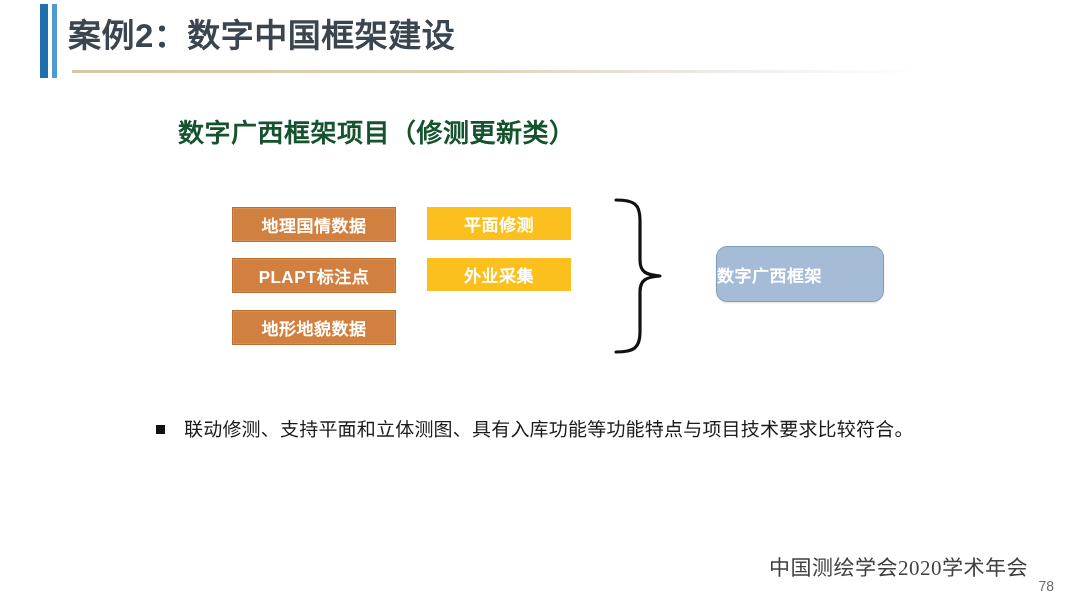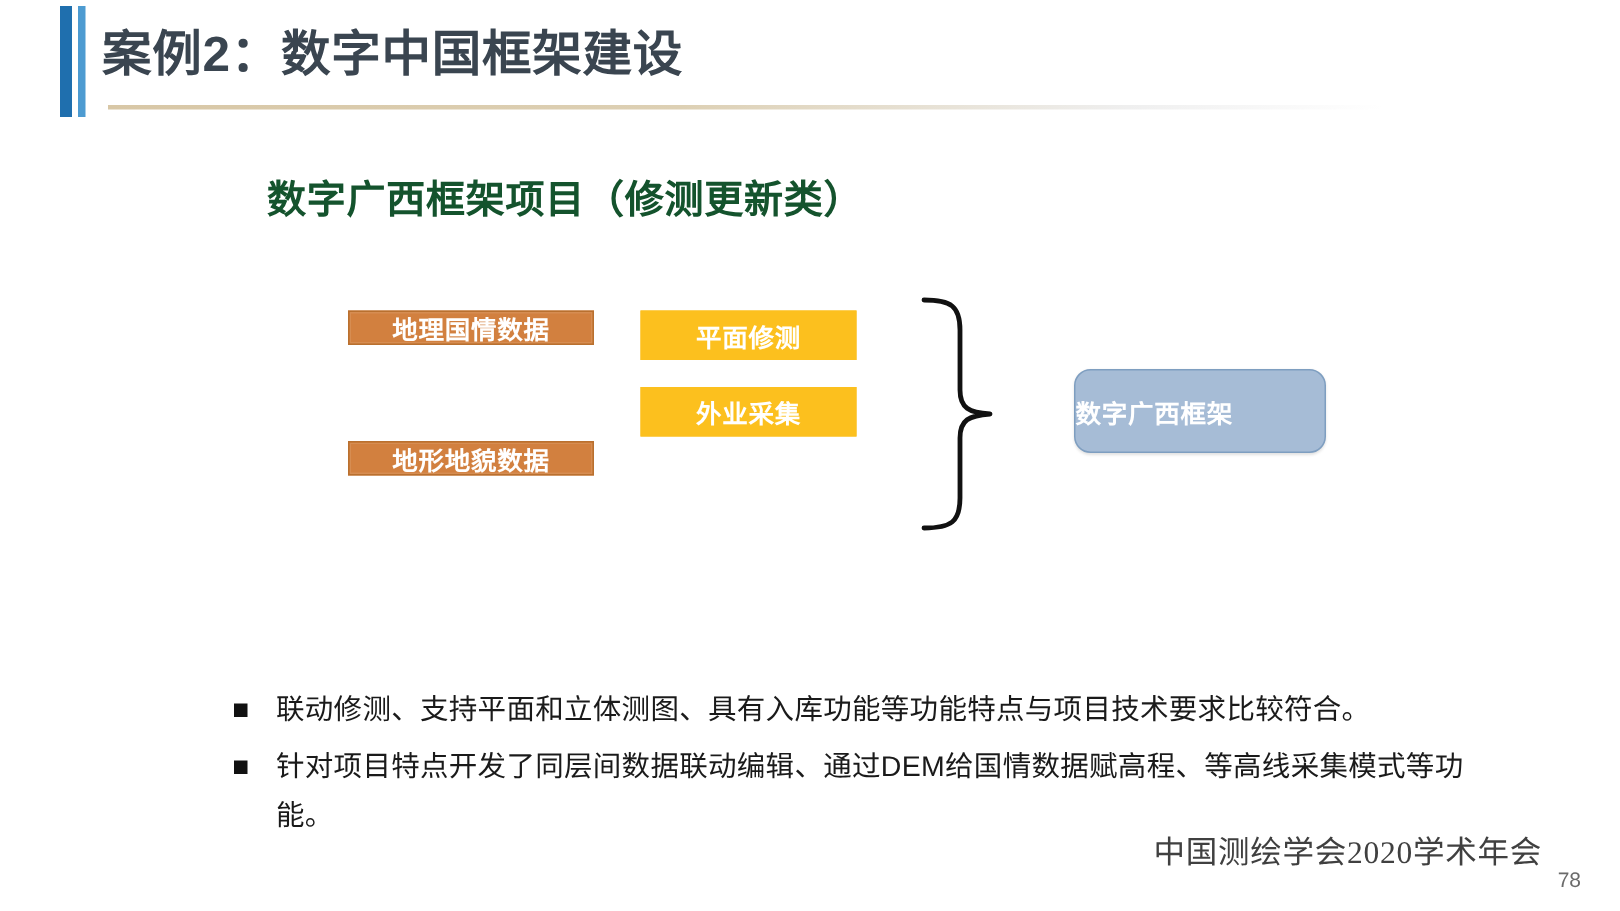--- a/index.html
+++ b/index.html
@@ -91,36 +91,36 @@
     font-size: 17px;
     font-weight: bold;
     color: #ffffff;
     letter-spacing: 0.5px;
     white-space: nowrap;
   }
 
   .chip-orange {
     left: 232px;
     width: 164px;
-    height: 23px;
+    height: 35px;
     background: #d2803f;
     border: 1px solid #b9702f;
     box-shadow: inset 0 0 0 1px rgba(255,255,255,0.10);
   }
   .chip-yellow {
     left: 427px;
     width: 144px;
     height: 33px;
     background: #fcc01e;
     border: 1px solid #fcc01e;
   }
 
   .row-1 { top: 207px; }
   .row-2 { top: 258px; }
-  .row-3 { top: 294px; }
+  .row-3 { top: 310px; }
 
   .brace {
     position: absolute;
     left: 612px;
     top: 196px;
     width: 52px;
     height: 160px;
   }
 
   .result-box {
@@ -142,21 +142,20 @@
     white-space: nowrap;
     box-shadow: 0 1px 2px rgba(0,0,0,0.12);
   }
 
   
   .bullets {
     position: absolute;
     left: 156px;
     top: 413px;
     width: 830px;
-    margin-top: 44px;
   }
   .bullet-item {
     position: relative;
     padding-left: 28px;
     font-size: 19px;
     color: #1a1a1a;
     line-height: 33px;
     margin-bottom: 5px;
     letter-spacing: 0.2px;
   }
@@ -203,20 +202,23 @@
 
   <div class="slide-title">案例2：数字中国框架建设</div>
   <div class="title-rule"></div>
 
   <div class="subtitle">数字广西框架项目（修测更新类）</div>
 
   <div class="diagram">
 
     <div class="chip chip-orange row-1">
       <span>地理国情数据</span>
+    </div>
+    <div class="chip chip-orange row-2">
+      <span>PLAPT标注点</span>
     </div>
     <div class="chip chip-orange row-3">
       <span>地形地貌数据</span>
     </div>
 
     <div class="chip chip-yellow row-1">
       <span>平面修测</span>
     </div>
     <div class="chip chip-yellow row-2">
       <span>外业采集</span>
@@ -235,22 +237,18 @@
     <div class="result-box">
       <span>数字广西框架</span>
     </div>
   </div>
 
   <div class="bullets">
     <div class="bullet-item">
       <span class="bullet-marker"></span>
       <span>联动修测、支持平面和立体测图、具有入库功能等功能特点与项目技术要求比较符合。</span>
     </div>
-    <div class="bullet-item">
-      <span class="bullet-marker"></span>
-      <span>针对项目特点开发了同层间数据联动编辑、通过DEM给国情数据赋高程、等高线采集模式等功能。</span>
-    </div>
   </div>
 
   <div class="footer-text">中国测绘学会2020学术年会</div>
   <div class="page-number">78</div>
 
 </div>
 
 </body></html>

